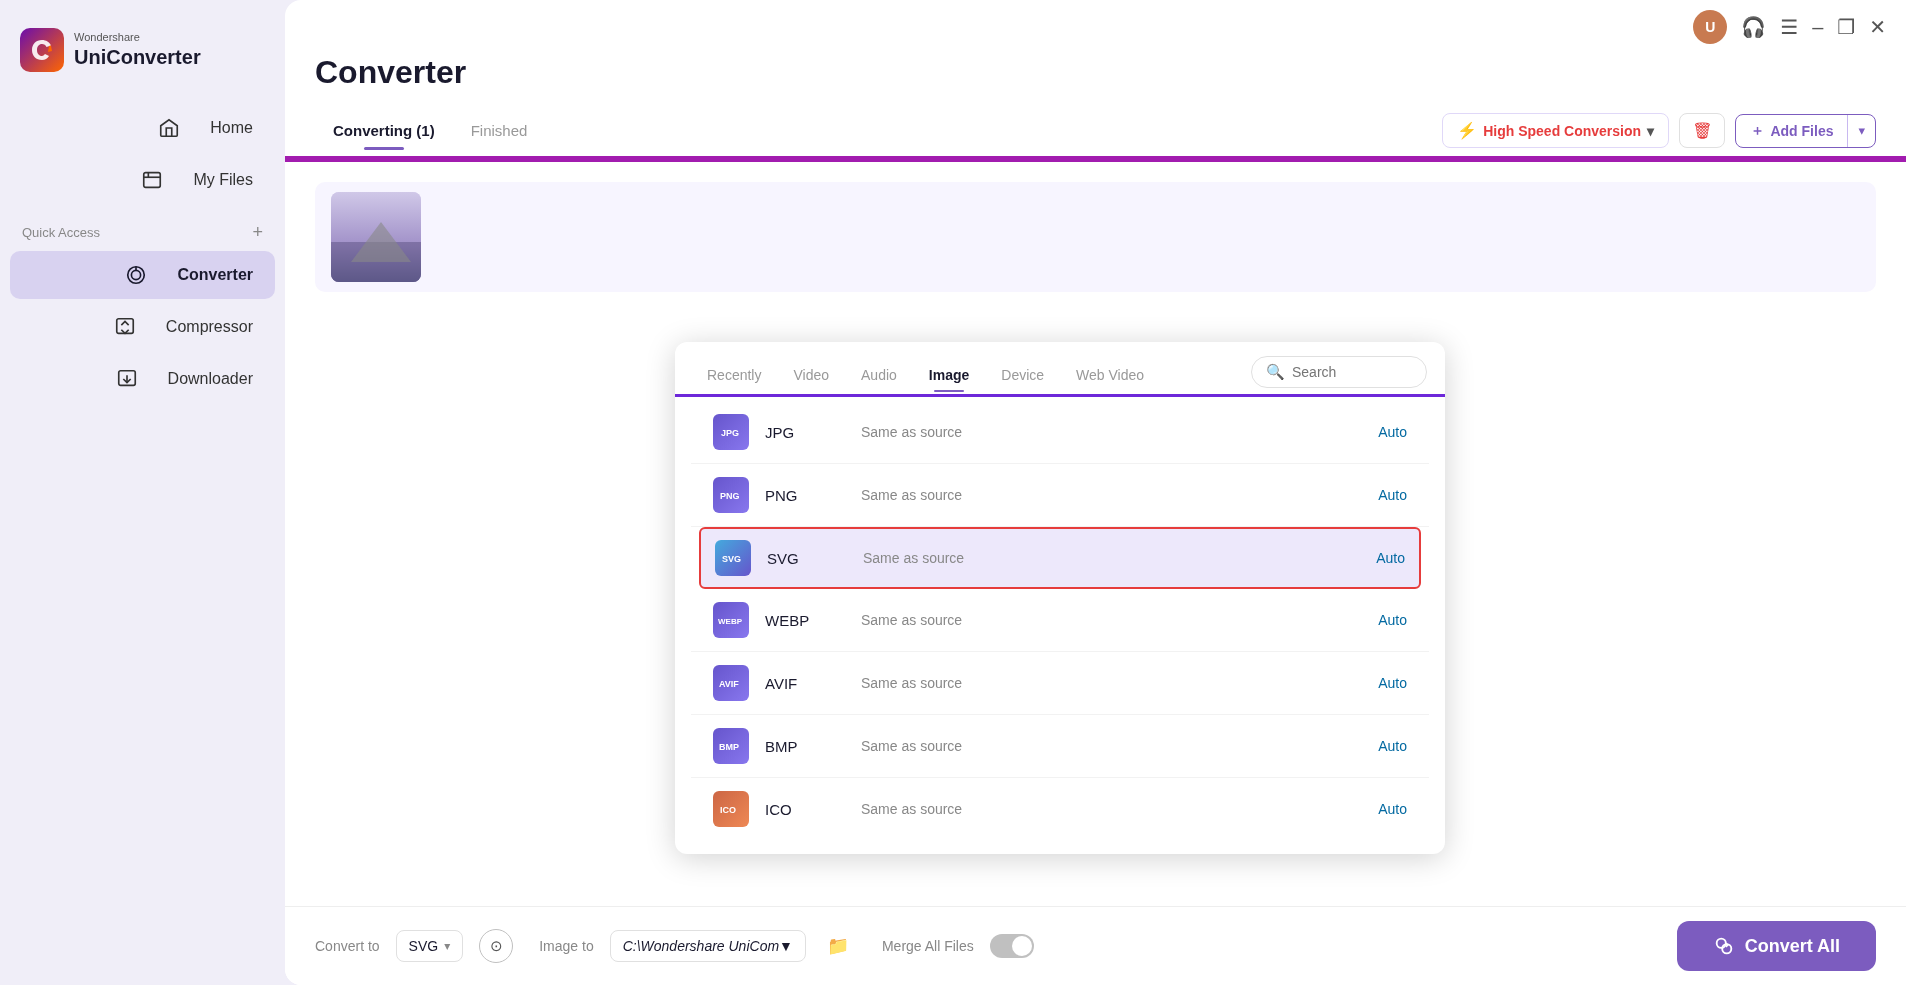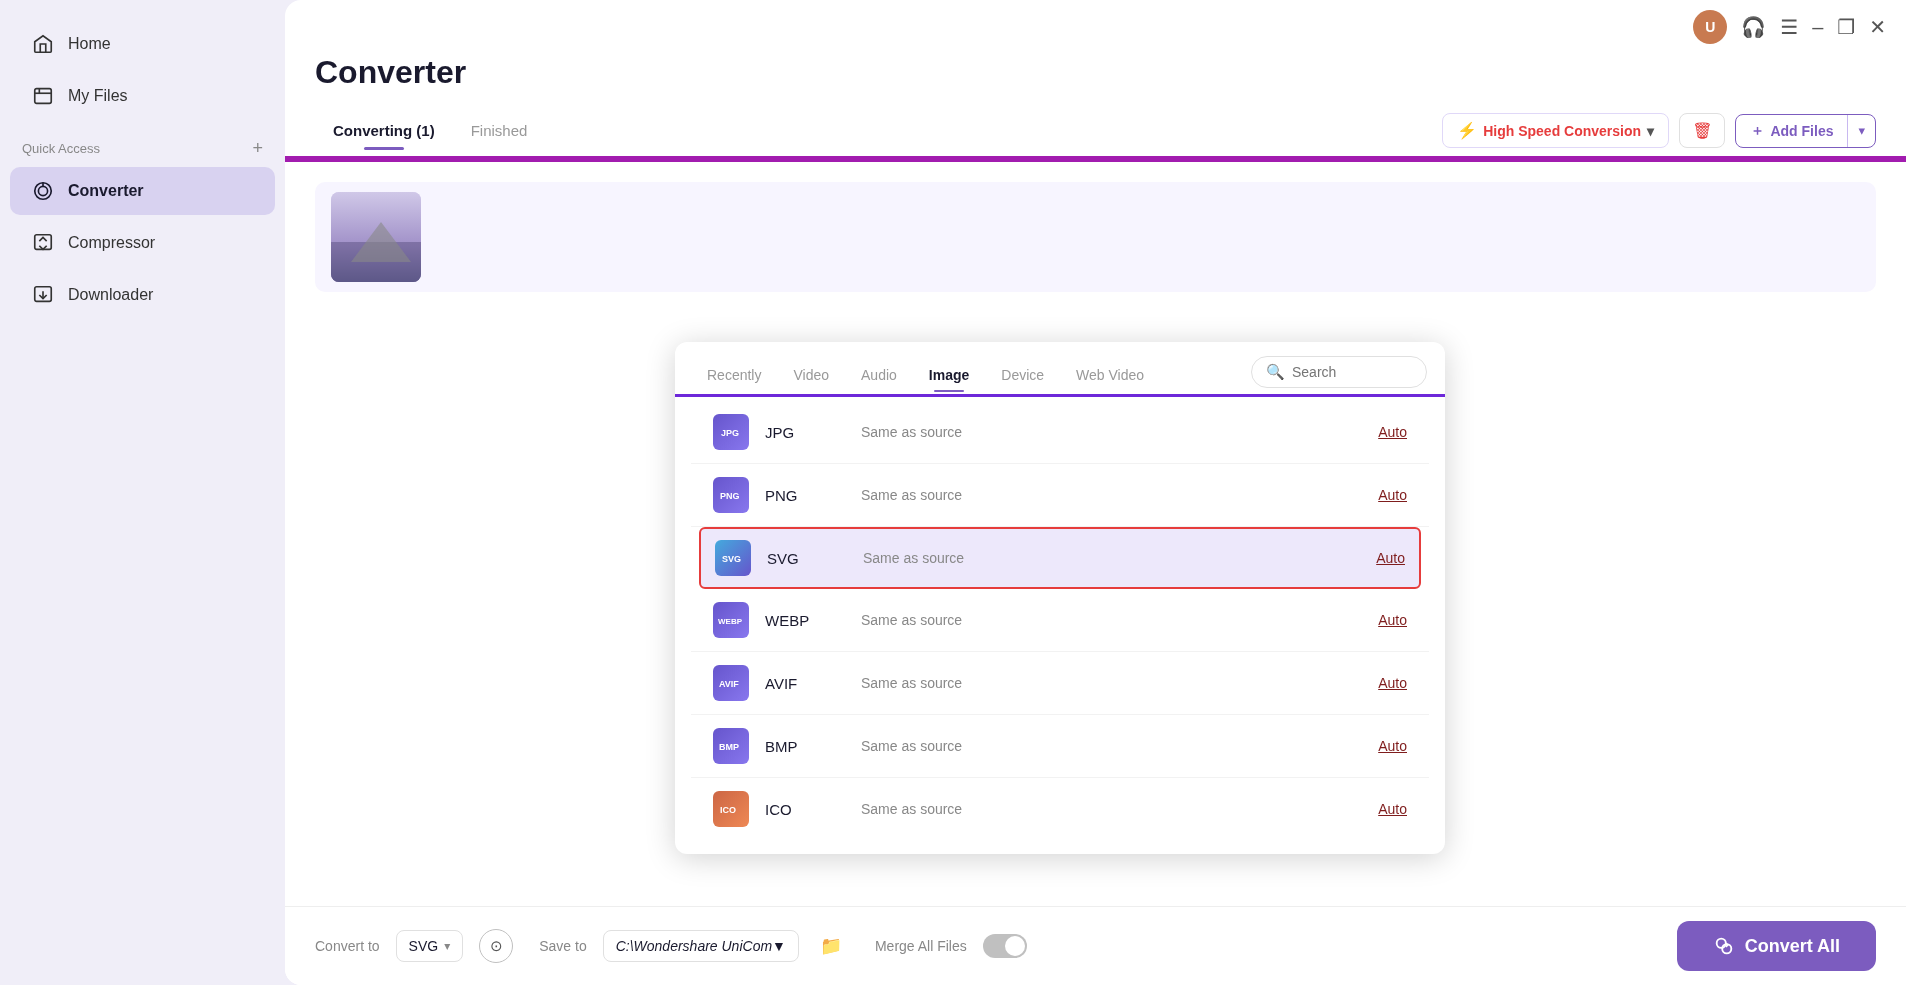--- a/index.html
+++ b/index.html
@@ -28,28 +28,29 @@
       background: linear-gradient(135deg, #6a0dad, #ff6600);
       display: flex; align-items: center; justify-content: center;
       flex-shrink: 0;
     }
     .logo-icon svg { width: 26px; height: 26px; }
     .logo-text { display: flex; flex-direction: column; line-height: 1.2; }
     .logo-brand { font-size: 11px; color: #555; }
     .logo-name { font-size: 20px; font-weight: 700; color: #1a1a2e; }
 
     .nav-item {
-      display: flex; align-items: center; gap: 14px;
+      display: flex; align-items: center; gap: 30px;
       padding: 13px 22px;
       cursor: pointer;
       border-radius: 10px;
       margin: 2px 10px;
       font-size: 16px;
       color: #333;
       transition: background 0.15s;
+      justify-content: flex-end;
     }
     .nav-item.active {
       background: #d8d2f0;
       font-weight: 700;
       color: #1a1a2e;
     }
     .nav-item svg { width: 22px; height: 22px; flex-shrink: 0; }
 
     .section-label {
       display: flex; align-items: center; justify-content: space-between;
@@ -242,21 +243,21 @@
     .format-icon.jpg { background: linear-gradient(135deg, #6655cc, #8877ee); }
     .format-icon.png { background: linear-gradient(135deg, #6655cc, #8877ee); }
     .format-icon.svg { background: linear-gradient(135deg, #44aadd, #6655cc); }
     .format-icon.webp { background: linear-gradient(135deg, #6655cc, #8877ee); }
     .format-icon.avif { background: linear-gradient(135deg, #6655cc, #8877ee); }
     .format-icon.bmp { background: linear-gradient(135deg, #6655cc, #8877ee); }
     .format-icon.ico { background: linear-gradient(135deg, #cc6644, #ee8855); }
 
     .format-name { font-size: 15px; font-weight: 500; color: #1a1a2e; min-width: 80px; }
     .format-quality { font-size: 14px; color: #888; flex: 1; }
-    .format-size { font-size: 14px; color: #7f1d1d; text-decoration: underline; }
+    .format-size { font-size: 14px; color: #0369a1; }
 
     
     .bottom-bar {
       display: flex; align-items: center;
       padding: 14px 30px;
       border-top: 1px solid #eeeeee;
       gap: 16px;
       background: white;
     }
     .convert-to-label { font-size: 14px; color: #888; }
@@ -355,20 +356,32 @@
       border-bottom: 6px solid #a21caf;
       padding: 0 30px;
     }
     .tabs-and-toolbar .tabs-left { display: flex; }
     .tabs-and-toolbar .toolbar-right { margin-left: auto; display: flex; align-items: center; gap: 10px; padding: 8px 0; }
   </style>
 </head>
 <body>
 
 <div class="sidebar">
+  <div class="logo-area">
+    <div class="logo-icon">
+      <svg viewBox="0 0 26 26" fill="none">
+        <path d="M13 3 C7 3 3 7 3 13 C3 19 7 23 13 23 C16 23 18.5 21.5 20 19 L16 17 C15 18.2 14.1 19 13 19 C10 19 8 16.5 8 13 C8 9.5 10 7 13 7 C15 7 16.8 8.2 17.5 10 L22 8.5 C20.5 5.2 17 3 13 3 Z" fill="white" opacity="0.9"></path>
+        <path d="M20 9 L22 8.5 L23 14 L19 15 Z" fill="#ff6600"></path>
+      </svg>
+    </div>
+    <div class="logo-text">
+      <span class="logo-brand">Wondershare</span>
+      <span class="logo-name">UniConverter</span>
+    </div>
+  </div>
 
   <div class="nav-item">
     <svg viewBox="0 0 24 24" fill="none" stroke="currentColor" stroke-width="1.8">
       <path d="M3 9.5L12 3l9 6.5V20a1 1 0 01-1 1H4a1 1 0 01-1-1V9.5z"></path>
       <polyline points="9,21 9,12 15,12 15,21"></polyline>
     </svg>
     <span>Home</span>
   </div>
 
 
@@ -588,21 +601,21 @@
     </div>
   </div>
 
   <div class="bottom-bar">
     <span class="convert-to-label">Convert to</span>
     <div class="convert-to-select">
       <span>SVG</span>
       <span class="chev">▾</span>
     </div>
     <div class="target-icon-btn">⊙</div>
-    <span class="save-to-label">Save to</span>
+    <span class="save-to-label">Image to</span>
     <div class="save-path">
       <span>C:\Wondershare UniCom▼</span>
     </div>
     <div class="folder-icon-btn">📁</div>
     <span class="merge-label">Merge All Files</span>
     <div class="toggle"></div>
     <button class="convert-all-btn">
       <svg viewBox="0 0 24 24" fill="none" stroke="white" stroke-width="2">
         <circle cx="9" cy="9" r="5"></circle>
         <circle cx="15" cy="15" r="5"></circle>

